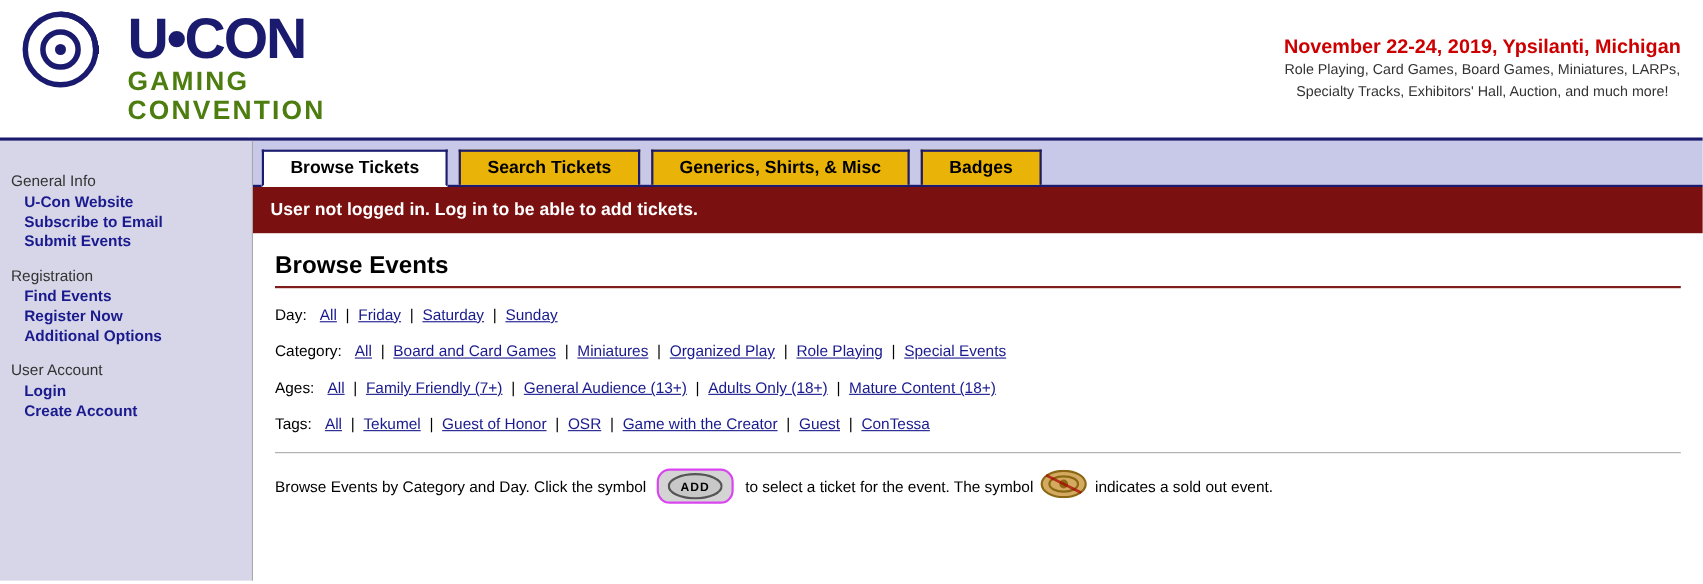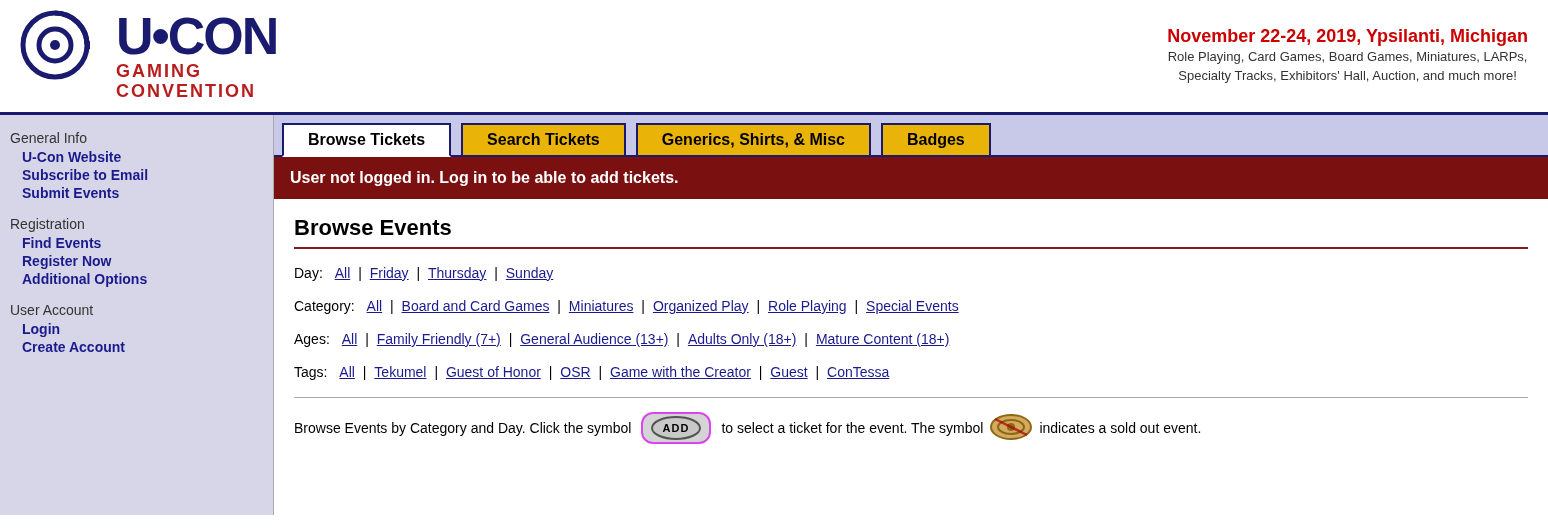--- a/index.html
+++ b/index.html
@@ -5,30 +5,30 @@
     * { margin: 0; padding: 0; box-sizing: border-box; }
     body { font-family: Arial, sans-serif; font-size: 14px; background: #fff; color: #000; width: 1548px; }
 
     
     .header { display: flex; align-items: center; padding: 10px 20px; border-bottom: 3px solid #1a1a6e; background: #fff; }
     .logo-area { display: flex; align-items: flex-start; gap: 26px; flex: 1; }
     .logo-icon { width: 70px; height: 70px; }
     .logo-text { display: flex; flex-direction: column; }
     .logo-ucon { font-size: 52px; font-weight: 900; color: #1a1a6e; letter-spacing: -2px; font-family: Arial, sans-serif; line-height: 1; }
     .logo-ucon .dot { color: #1a1a6e; }
-    .logo-gaming { font-size: 18px; font-weight: bold; color: #b91c1c; line-height: 1.1; letter-spacing: 2px; }
+    .logo-gaming { font-size: 24px; font-weight: bold; color: #4d7c0f; line-height: 1.1; letter-spacing: 2px; }
     .header-right { text-align: center; }
     .header-date { color: #cc0000; font-weight: bold; font-size: 18px; }
     .header-desc { font-size: 13px; color: #333; text-align: center; line-height: 1.5; }
 
     
     .main-layout { display: flex; min-height: 400px; }
 
     
-    .sidebar { width: 274px; background: #d6d6e8; padding: 15px 10px; flex-shrink: 0; border-right: 1px solid #aaa; }
+    .sidebar { width: 230px; background: #d6d6e8; padding: 28px 10px; flex-shrink: 0; border-right: 1px solid #aaa; }
     .sidebar-section-header { font-size: 14px; color: #333; font-weight: normal; margin-top: 12px; margin-bottom: 2px; }
     .sidebar-section-header:first-child { margin-top: 0; }
     .sidebar-link { display: block; color: #1a1a8e; font-weight: bold; text-decoration: none; padding: 1px 12px; font-size: 14px; }
 
     
     .content { flex: 1; padding: 0; }
 
     
     .tab-bar { display: flex; background: #c8c8e8; padding: 8px 8px 0 8px; gap: 2px; border-bottom: 2px solid #1a1a6e; }
     .tab { padding: 6px 24px; border: 2px solid #1a1a6e; border-bottom: none; background: #eab308; cursor: pointer; font-size: 16px; font-weight: bold; color: #000; text-decoration: none; display: inline-block; }
@@ -114,21 +114,21 @@
     <div class="browse-content">
       <div class="browse-title">Browse Events</div>
 
       <div class="filter-row">
         <span class="filter-label">Day:</span>
         <span class="filter-sep"> </span>
         <a class="filter-link">All</a>
         <span class="filter-sep"> | </span>
         <a class="filter-link">Friday</a>
         <span class="filter-sep"> | </span>
-        <a class="filter-link">Thursday</a>
+        <a class="filter-link">Saturday</a>
         <span class="filter-sep"> | </span>
         <a class="filter-link">Sunday</a>
       </div>
 
       <div class="filter-row">
         <span class="filter-label">Category:</span>
         <span class="filter-sep"> </span>
         <a class="filter-link">All</a>
         <span class="filter-sep"> | </span>
         <a class="filter-link">Board and Card Games</a>

